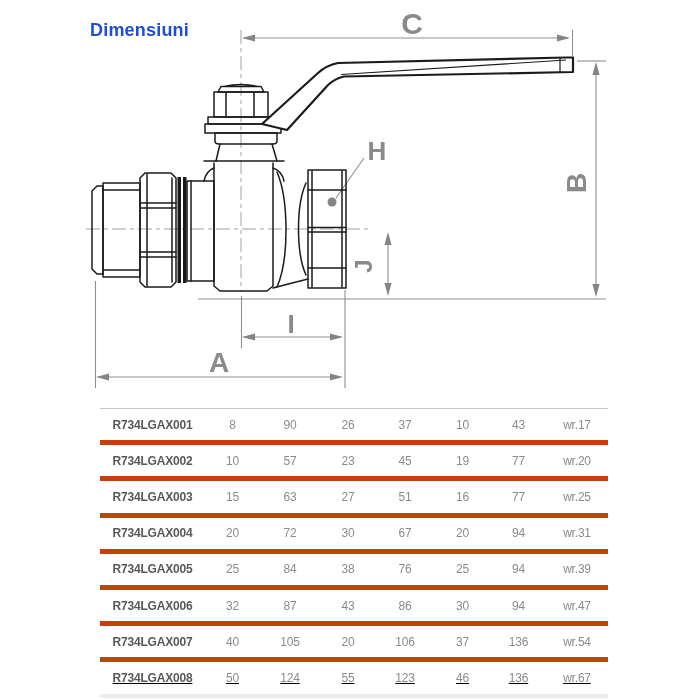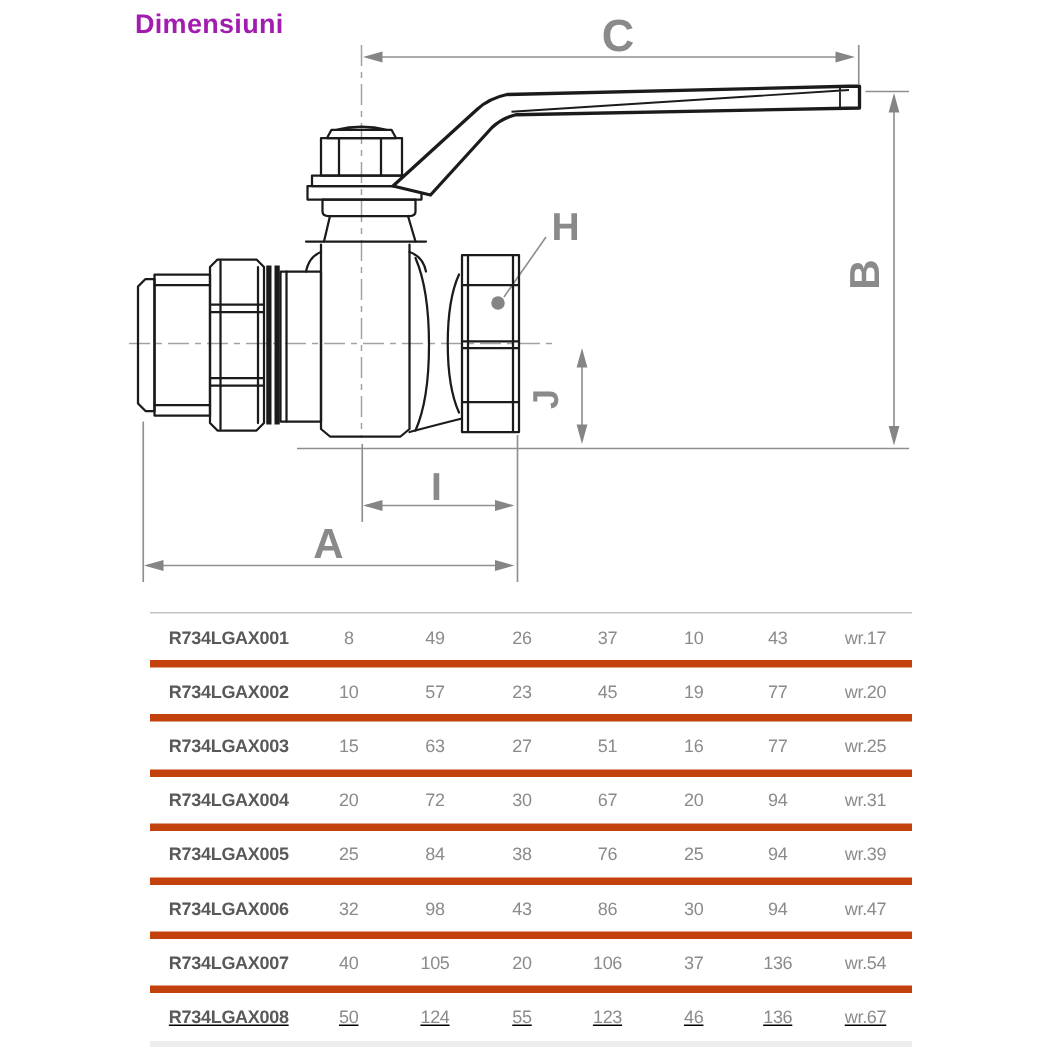--- a/index.html
+++ b/index.html
@@ -1,22 +1,22 @@
 <!DOCTYPE html>
 <html><head>
 <meta charset="utf-8">
 <style>
   html,body{margin:0;padding:0;}
   body{
     width:700px;height:700px;background:#ffffff;position:relative;overflow:hidden;
     font-family:"Liberation Sans",sans-serif;
   }
   .page-title{
-    position:absolute;left:90px;top:6px;
-    font-size:18px;font-weight:bold;color:#a21caf;letter-spacing:.2px;
+    position:absolute;left:90px;top:20px;
+    font-size:18px;font-weight:bold;color:#1d4ed8;letter-spacing:.2px;
   }
   .diagram-wrap{position:absolute;left:0;top:0;width:700px;height:400px;}
   
   .spec-table{
     position:absolute;left:100px;top:408px;width:508px;
     border-top:1px solid #c4c4c4;
     border-bottom:4px solid #ededed;
   }
   .trow{
     display:grid;
@@ -125,21 +125,21 @@
   </g>
 </svg>
 </div>
 
 <div class="spec-table">
   <div class="tbody">
 
       <div class="trow">
         <div class="cell">R734LGAX001</div>
         <div class="cell">8</div>
-        <div class="cell">49</div>
+        <div class="cell">90</div>
         <div class="cell">26</div>
         <div class="cell">37</div>
         <div class="cell">10</div>
         <div class="cell">43</div>
         <div class="cell">wr.17</div>
       </div>
 
       <div class="trow">
         <div class="cell">R734LGAX002</div>
         <div class="cell">10</div>
@@ -180,21 +180,21 @@
         <div class="cell">38</div>
         <div class="cell">76</div>
         <div class="cell">25</div>
         <div class="cell">94</div>
         <div class="cell">wr.39</div>
       </div>
 
       <div class="trow">
         <div class="cell">R734LGAX006</div>
         <div class="cell">32</div>
-        <div class="cell">98</div>
+        <div class="cell">87</div>
         <div class="cell">43</div>
         <div class="cell">86</div>
         <div class="cell">30</div>
         <div class="cell">94</div>
         <div class="cell">wr.47</div>
       </div>
 
       <div class="trow">
         <div class="cell">R734LGAX007</div>
         <div class="cell">40</div>

